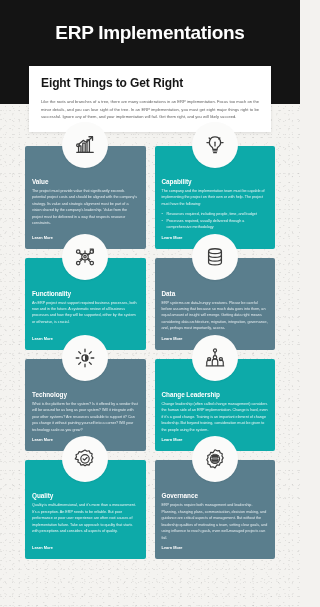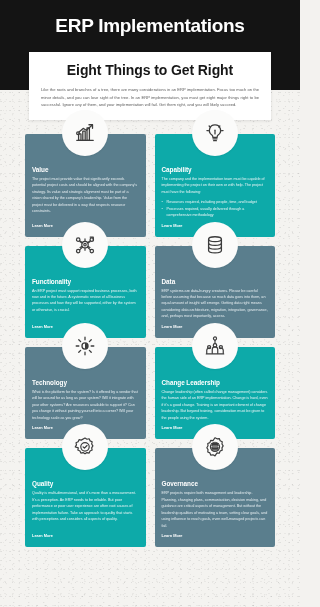--- a/index.html
+++ b/index.html
@@ -22,21 +22,21 @@
       radial-gradient(circle at 92% 34%, rgba(150,150,150,.20) .5px, transparent .8px),
       radial-gradient(circle at 62% 47%, rgba(170,170,170,.15) .6px, transparent .9px),
       radial-gradient(circle at 7% 66%,  rgba(155,155,155,.18) .5px, transparent .8px);
     background-size:9px 9px, 13px 11px, 7px 14px, 11px 8px, 15px 13px, 8px 12px, 12px 15px;
   }
   .page { position:relative; z-index:1; width:300px; min-height:607px; }
 
   
   .header{
     background:#141414;
-    height:52px;
+    height:66px;
     display:flex; align-items:center; justify-content:center;text-align:right;
   }
   .header-title{
     color:#ffffff;
     font-size:19px;
     font-weight:bold;
     letter-spacing:-.3px;
   }
   .header-band{
     background:#141414;
@@ -49,22 +49,22 @@
     position:relative;
     margin-top:-38px;
     padding:0 29px;
   }
   .intro-card{
     background:#ffffff;
     padding:10px 12px 11px;
     box-shadow:0 1px 3px rgba(0,0,0,.10);
   }
   .intro-title{
-    text-align:center;
-    font-size:14px;
+    text-align:left;
+    font-size:12px;
     font-weight:bold;
     color:#161616;
     margin-bottom:8px;
     letter-spacing:-.1px;
   }
   .intro-body{
     font-size:4.1px;
     line-height:1.85;
     color:#5d5d5d;
     text-align:justify;

